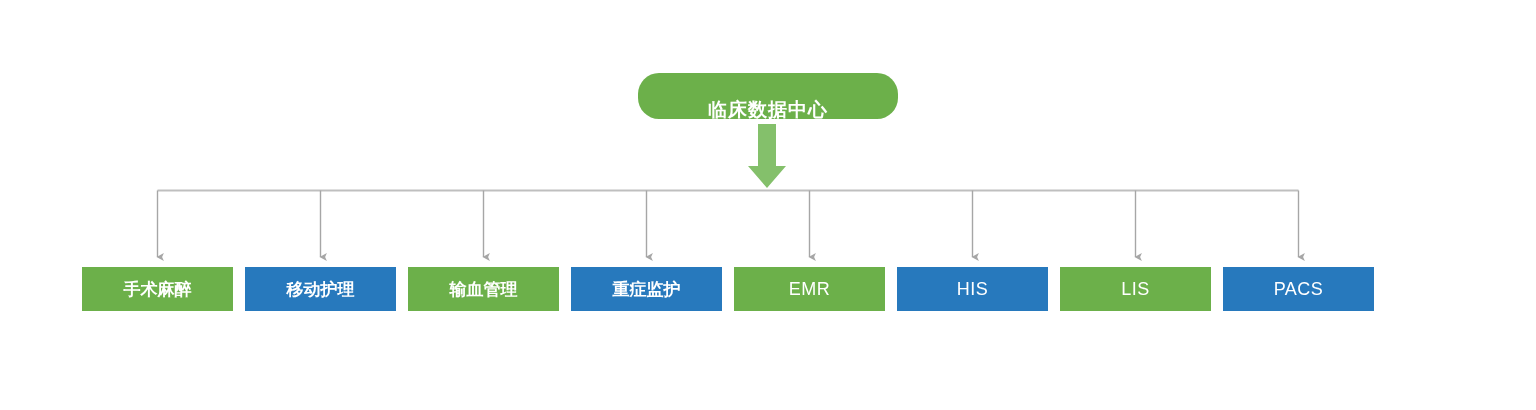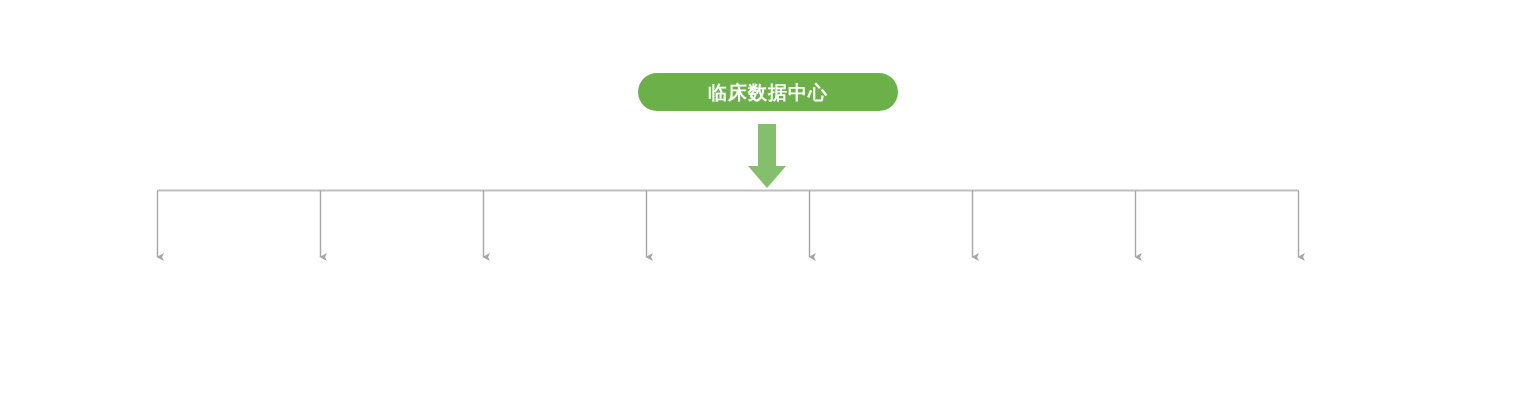--- a/index.html
+++ b/index.html
@@ -17,23 +17,23 @@
     background: #ffffff;
     overflow: hidden;
   }
 
   
   .root-node {
     position: absolute;
     left: 638px;
     top: 73px;
     width: 260px;
-    height: 38px;
+    height: 46px;
     display: flex;
-    align-items: center;
+    align-items: flex-end;
     justify-content: center;
     box-sizing: border-box;
     border-radius: 21px;
   }
   .root-node .node-label {
     color: #ffffff;
     font-size: 19px;
     font-weight: bold;
     letter-spacing: 1px;
     line-height: 1;
@@ -122,14 +122,40 @@
         <line x1="320.5" x2="320.5" y1="190.5" y2="257" stroke="#a6a6a6" stroke-width="1.4" marker-end="url(#tick-arrow)"></line>
         <line x1="483.5" x2="483.5" y1="190.5" y2="257" stroke="#a6a6a6" stroke-width="1.4" marker-end="url(#tick-arrow)"></line>
         <line x1="646.5" x2="646.5" y1="190.5" y2="257" stroke="#a6a6a6" stroke-width="1.4" marker-end="url(#tick-arrow)"></line>
         <line x1="809.5" x2="809.5" y1="190.5" y2="257" stroke="#a6a6a6" stroke-width="1.4" marker-end="url(#tick-arrow)"></line>
         <line x1="972.5" x2="972.5" y1="190.5" y2="257" stroke="#a6a6a6" stroke-width="1.4" marker-end="url(#tick-arrow)"></line>
         <line x1="1135.5" x2="1135.5" y1="190.5" y2="257" stroke="#a6a6a6" stroke-width="1.4" marker-end="url(#tick-arrow)"></line>
         <line x1="1298.5" x2="1298.5" y1="190.5" y2="257" stroke="#a6a6a6" stroke-width="1.4" marker-end="url(#tick-arrow)"></line>
       </g>
   </svg>
 
+  <div class="leaf-row" id="leaf-row">
+      <div class="leaf-node" style="left: 0px; background: rgb(108, 176, 74);">
+        <span class="node-label">手术麻醉</span>
+      </div>
+      <div class="leaf-node" style="left: 163px; background: rgb(39, 121, 189);">
+        <span class="node-label">移动护理</span>
+      </div>
+      <div class="leaf-node" style="left: 326px; background: rgb(108, 176, 74);">
+        <span class="node-label">输血管理</span>
+      </div>
+      <div class="leaf-node" style="left: 489px; background: rgb(39, 121, 189);">
+        <span class="node-label">重症监护</span>
+      </div>
+      <div class="leaf-node latin" style="left: 652px; background: rgb(108, 176, 74);">
+        <span class="node-label">EMR</span>
+      </div>
+      <div class="leaf-node latin" style="left: 815px; background: rgb(39, 121, 189);">
+        <span class="node-label">HIS</span>
+      </div>
+      <div class="leaf-node latin" style="left: 978px; background: rgb(108, 176, 74);">
+        <span class="node-label">LIS</span>
+      </div>
+      <div class="leaf-node latin" style="left: 1141px; background: rgb(39, 121, 189);">
+        <span class="node-label">PACS</span>
+      </div>
+    </div>
 
 </div>
 
 </body></html>

